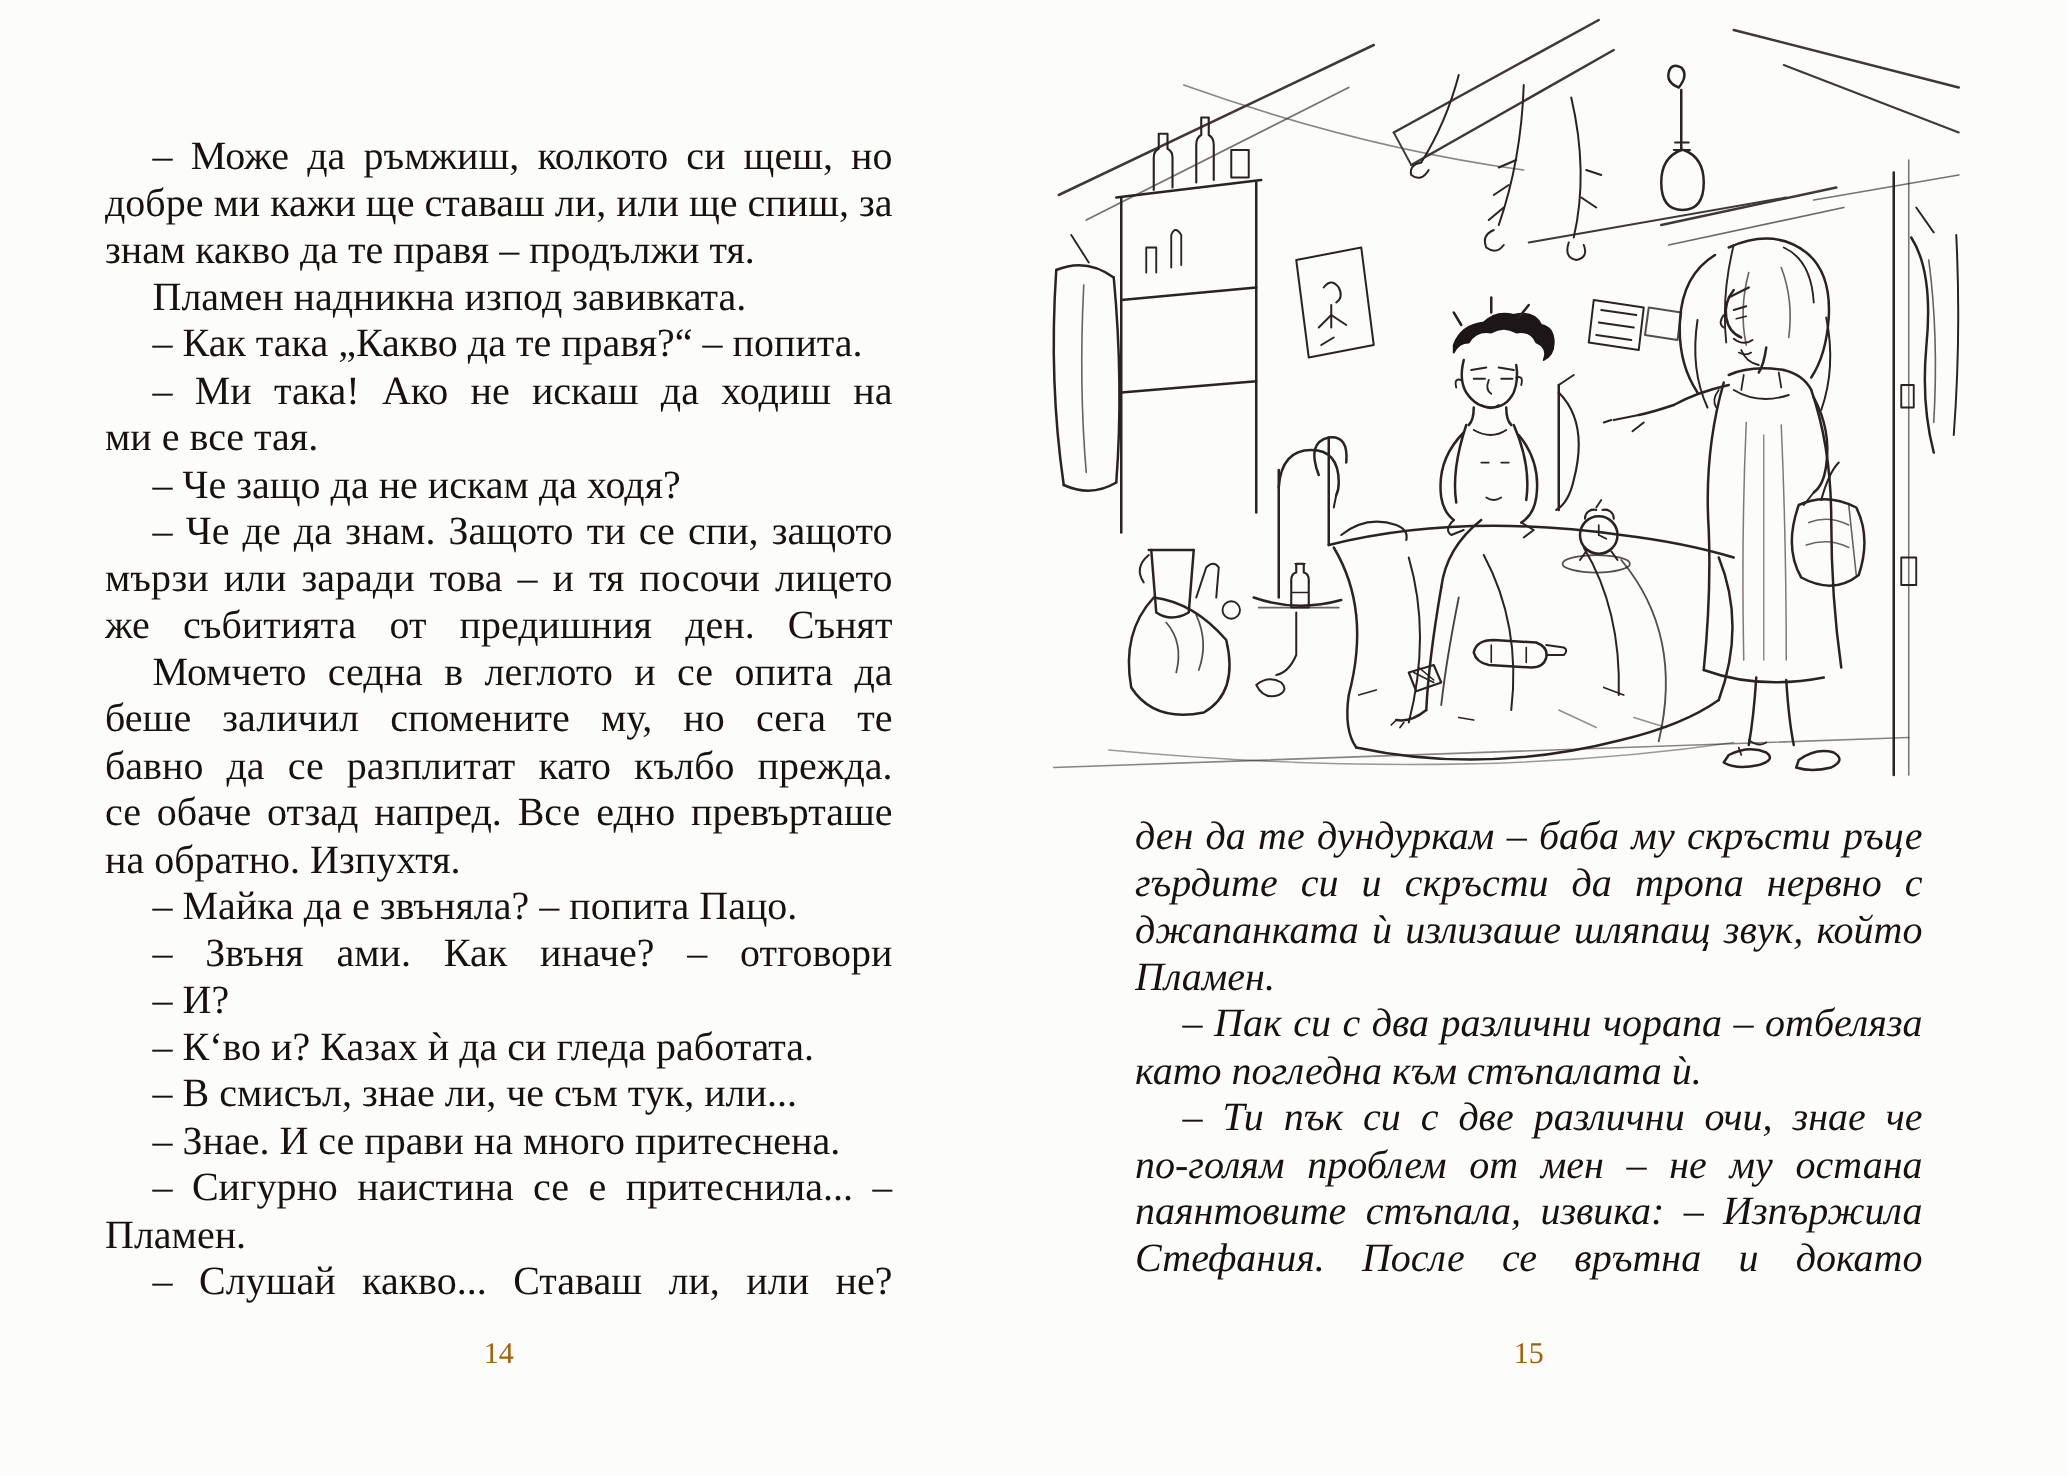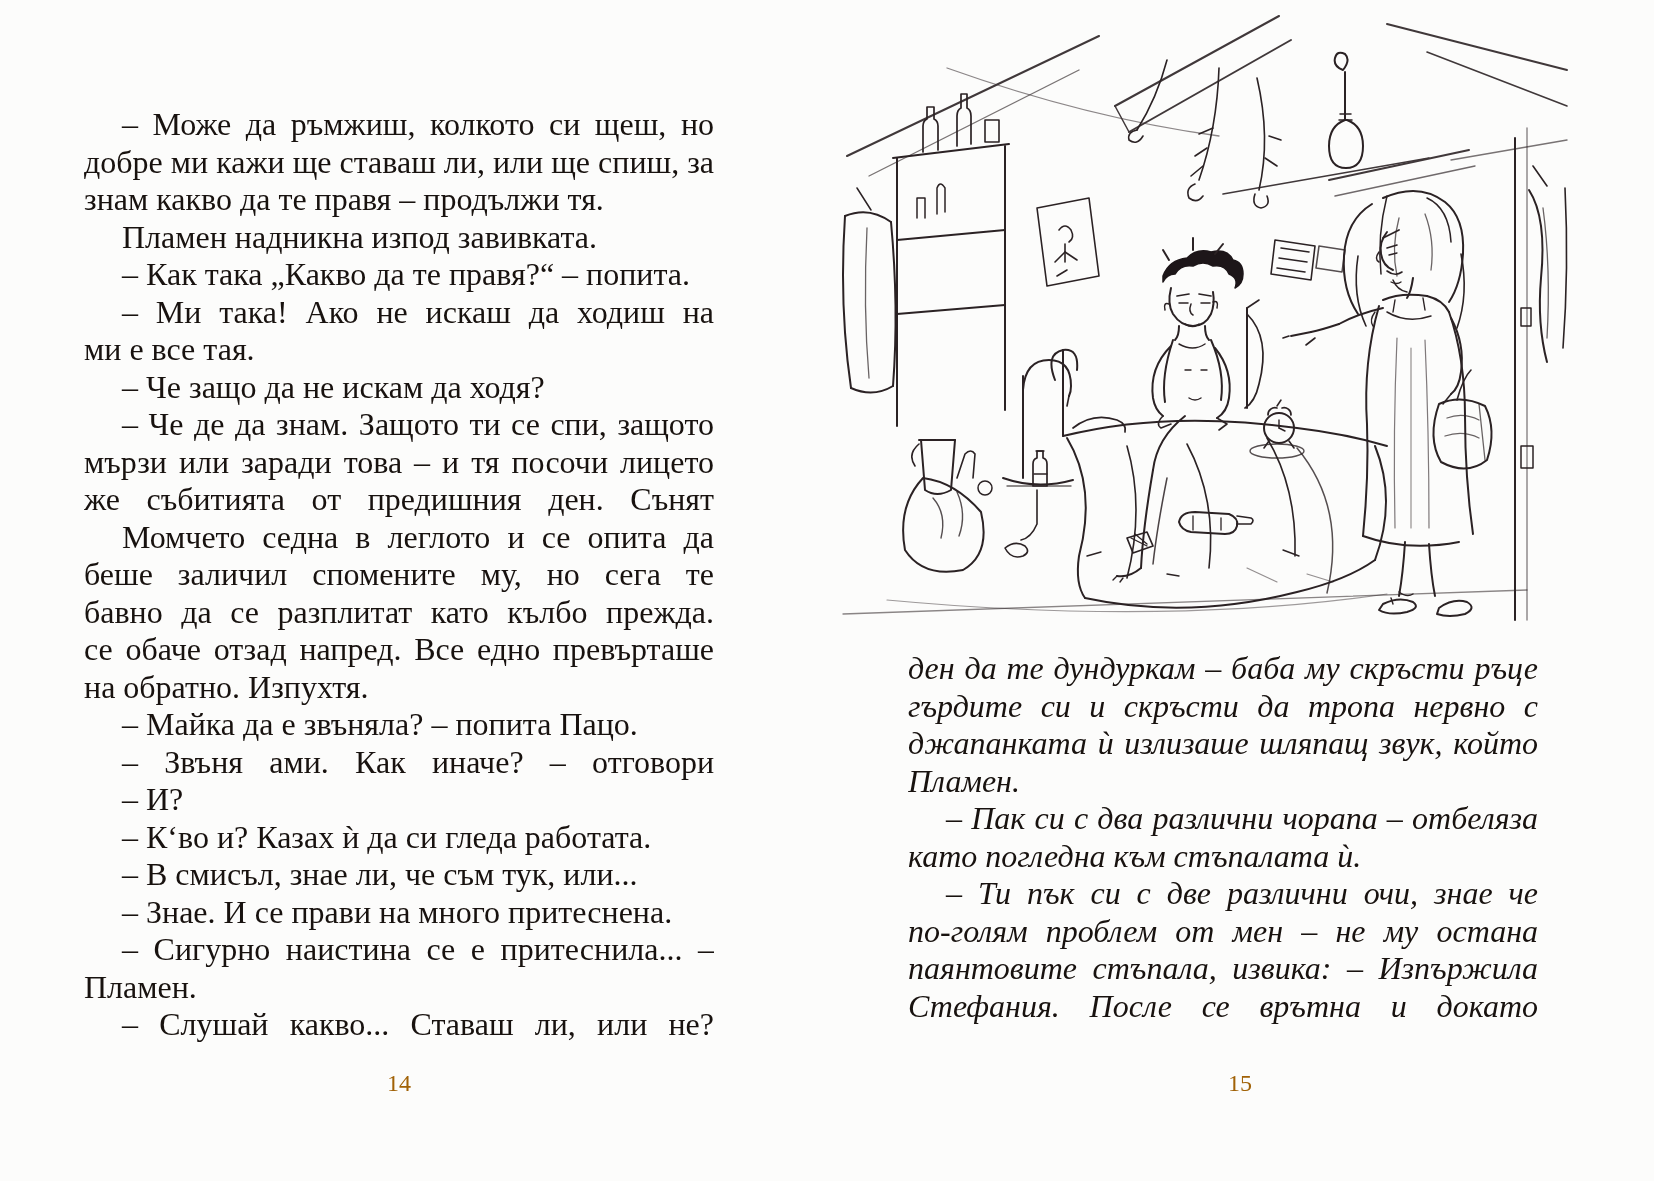--- a/index.html
+++ b/index.html
@@ -25,21 +25,21 @@
     text-align:justify;text-align-last:justify;
     white-space:normal;
   }
   .line.last{text-align-last:left;}
   .line.indent{text-indent:38px;}
   .page-number{
     position:absolute;top:1070px;width:630px;
     text-align:center;font-size:24px;color:#a16207;
   }
   #left-num{left:84px;}
-  #right-num{left:98px;}
+  #right-num{left:81px;}
   .illustration{position:absolute;left:0px;top:8px;width:744px;height:624px;}
   .illustration svg{display:block;width:100%;height:100%;}
 </style>
 </head>
 <body>
 
 <div class="spread">
 
   <div class="page page-left">
     <div class="text-block" id="left-text">

